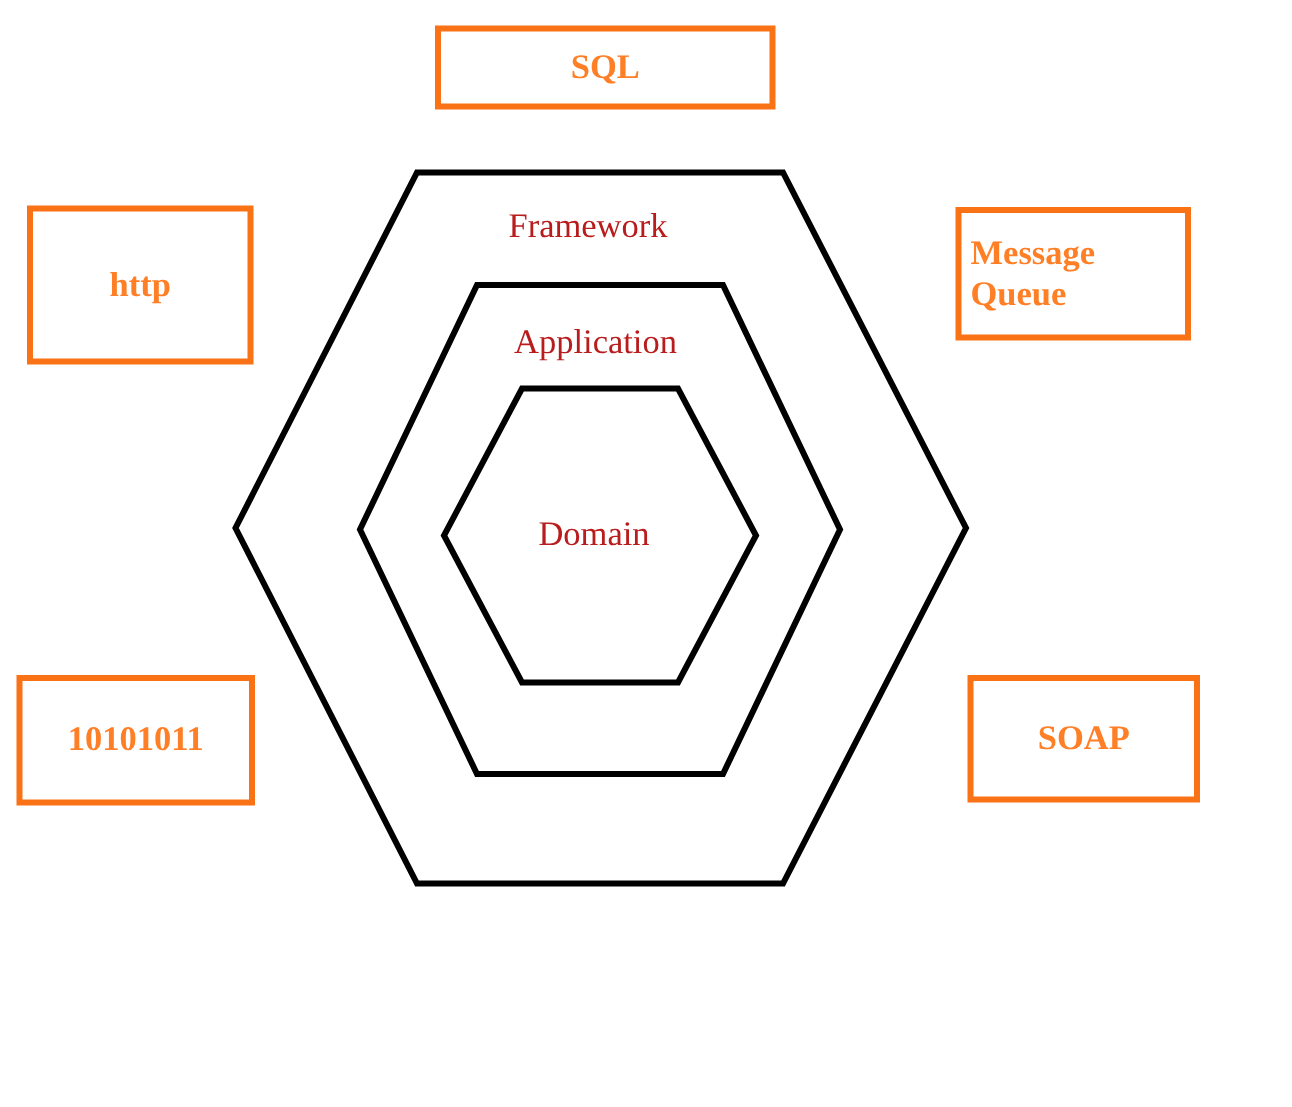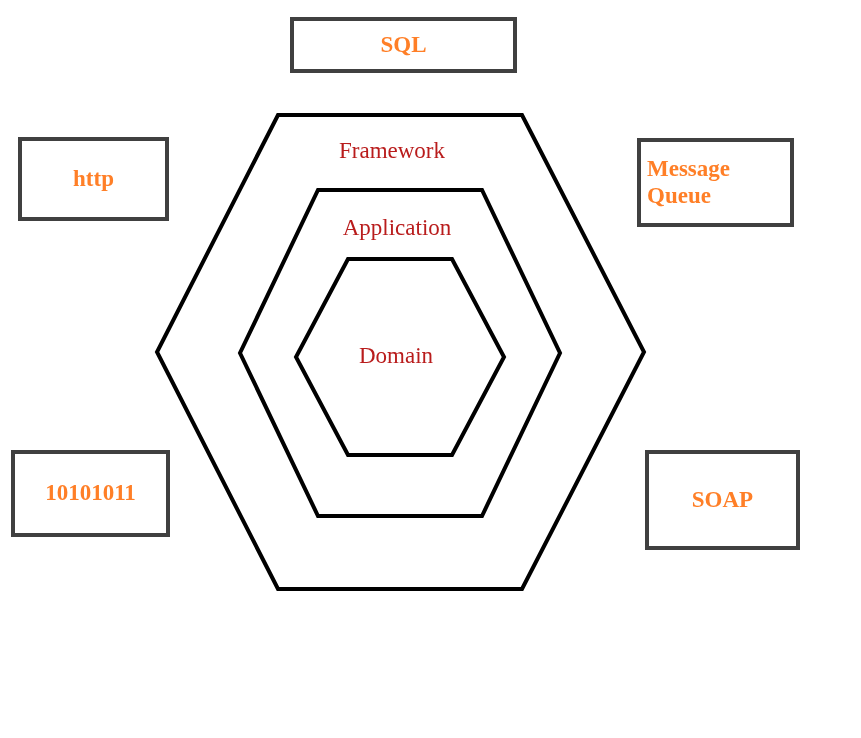--- a/index.html
+++ b/index.html
@@ -31,41 +31,41 @@
     width: 220px;
     text-align: center;
     color: #b91c1c;
     font-size: 23px;
     font-weight: 400;
     line-height: 1.1;
   }
   .adapter-box {
     position: absolute;
     box-sizing: border-box;
-    border: 4px solid #404040;
+    border: 4px solid #f97316;
     background: #FFFFFF;
     color: #FF7F27;
     font-size: 23px;
     font-weight: 700;
     display: flex;
     align-items: center;
     justify-content: center;
     text-align: center;
     line-height: 1.15;
   }
   .adapter-box.align-left {
     justify-content: flex-start;
     text-align: left;
     padding-left: 6px;
   }
   #box-sql      { left: 290px; top: 17px;  width: 227px; height: 56px; }
-  #box-http     { left: 18px;  top: 137px; width: 151px; height: 84px; }
+  #box-http     { left: 18px;  top: 137px; width: 151px; height: 106px; }
   #box-mq       { left: 637px; top: 138px; width: 157px; height: 89px; }
   #box-binary   { left: 11px;  top: 450px; width: 159px; height: 87px; }
-  #box-soap     { left: 645px; top: 450px; width: 155px; height: 100px; }
+  #box-soap     { left: 645px; top: 450px; width: 155px; height: 85px; }
   #box-rest     { left: 282px; top: 615px; width: 240px; height: 67px; }
   #label-framework   { left: 282px; top: 138px; }
   #label-application { left: 287px; top: 215px; }
   #label-domain      { left: 286px; top: 343px; }
   #box-mq .adapter-label { max-width: 110px; }
 </style>
 </head>
 <body>
 
 <div class="canvas">

